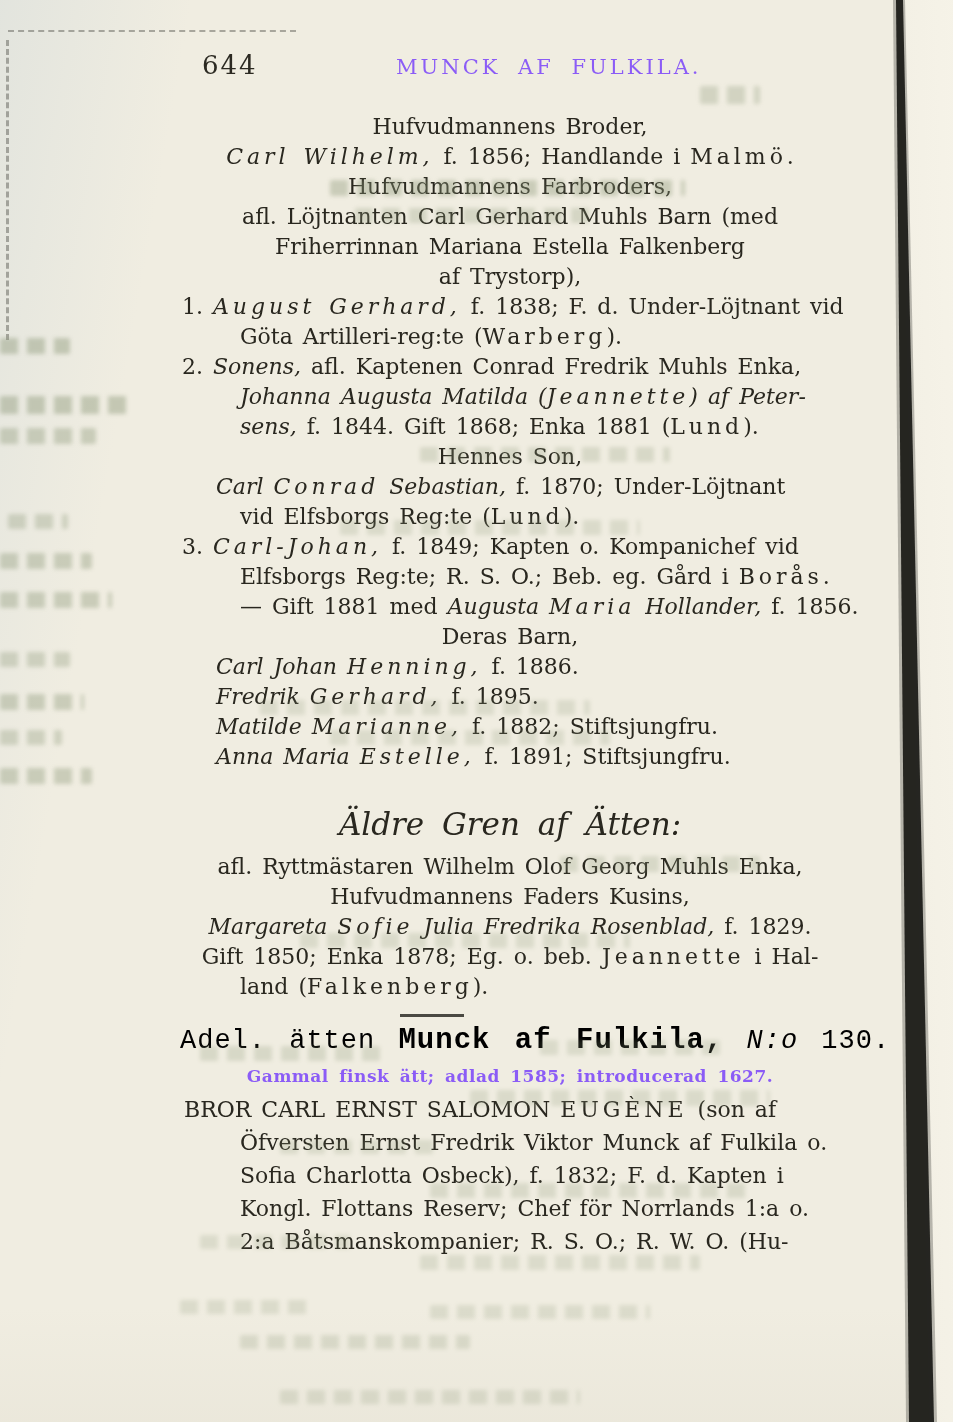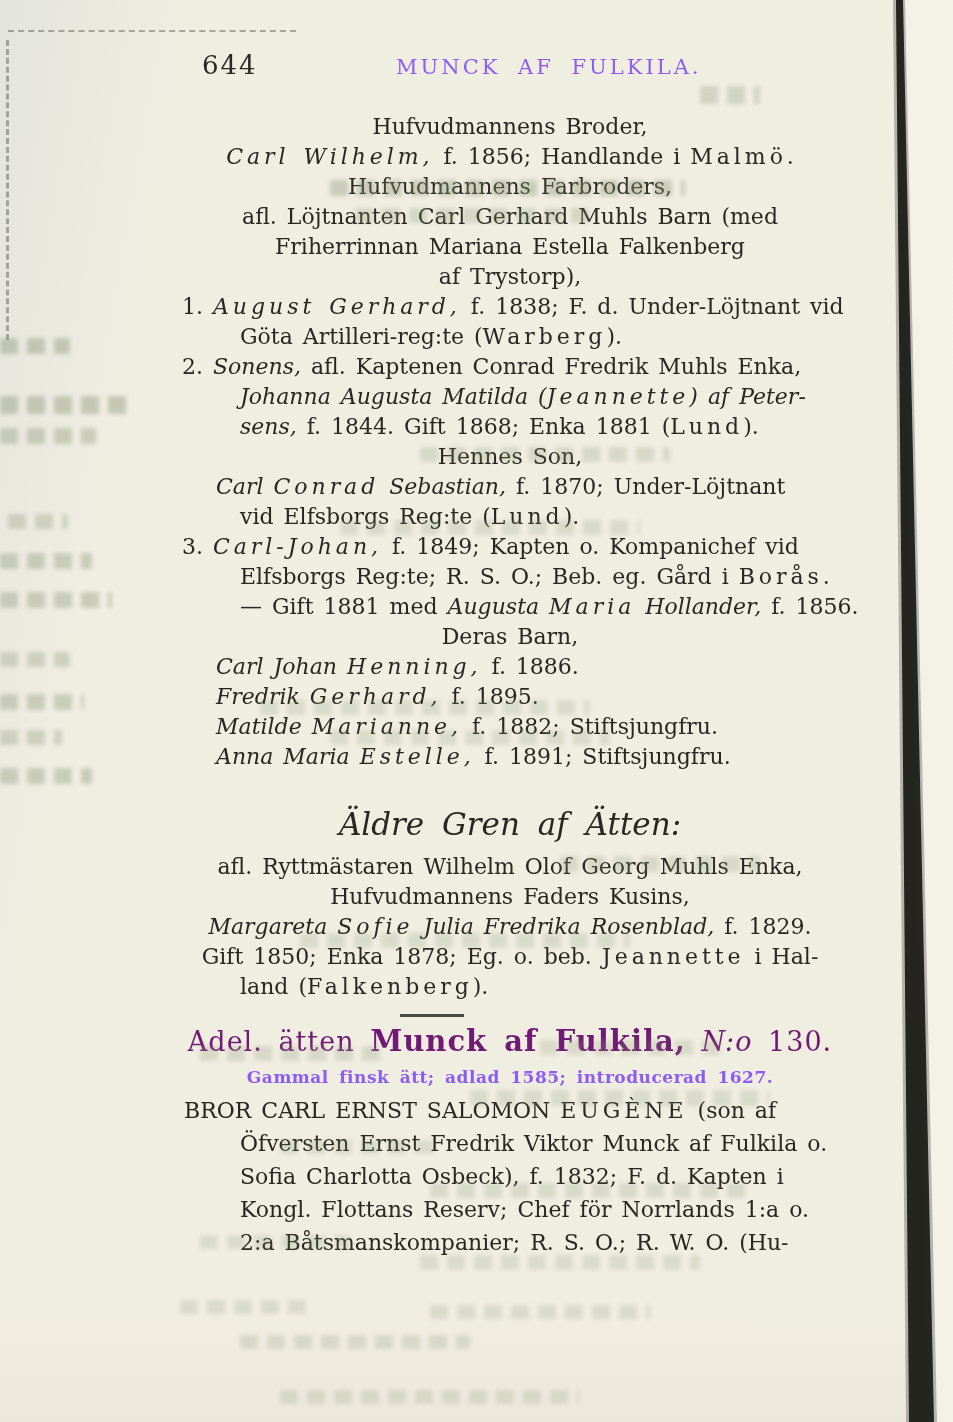--- a/index.html
+++ b/index.html
@@ -30,21 +30,21 @@
   .line{font-size:22px;line-height:30px;white-space:nowrap;word-spacing:3px;}
   .it{font-style:italic;}
   .bd{font-weight:bold;}
   .sp{letter-spacing:0.18em;}
   .cls-c{text-align:center;}
   .cls-item{margin-left:2px;}
   .cls-child{margin-left:36px;}
   .cls-cont{margin-left:60px;}
   .cls-flush{margin-left:4px;}
   .size-h1{font-size:31px;line-height:48px;margin-top:28px;margin-bottom:4px;word-spacing:8px;}
-  .size-h2{font-size:27px;line-height:44px;margin-top:0;letter-spacing:1px;word-spacing:6px;color:#701a75;}
+  .size-h2{font-size:27px;line-height:44px;margin-top:0;letter-spacing:1px;word-spacing:6px;color:#000000;font-family:Liberation Mono, monospace;}
   .size-h2 .bd{font-size:29px;}
   .size-sub{font-size:17px;line-height:26px;margin-bottom:4px;letter-spacing:.5px;word-spacing:4px;color:#8b5cf6;}
   .size-body2{font-size:22px;line-height:33px;}
   .rule{width:64px;height:0;border-top:3px solid rgba(45,44,38,.85);
     margin:12px auto 2px auto;transform:translateX(-78px);}
 </style>
 </head>
 <body>
 
 <div class="right-strip"></div>

